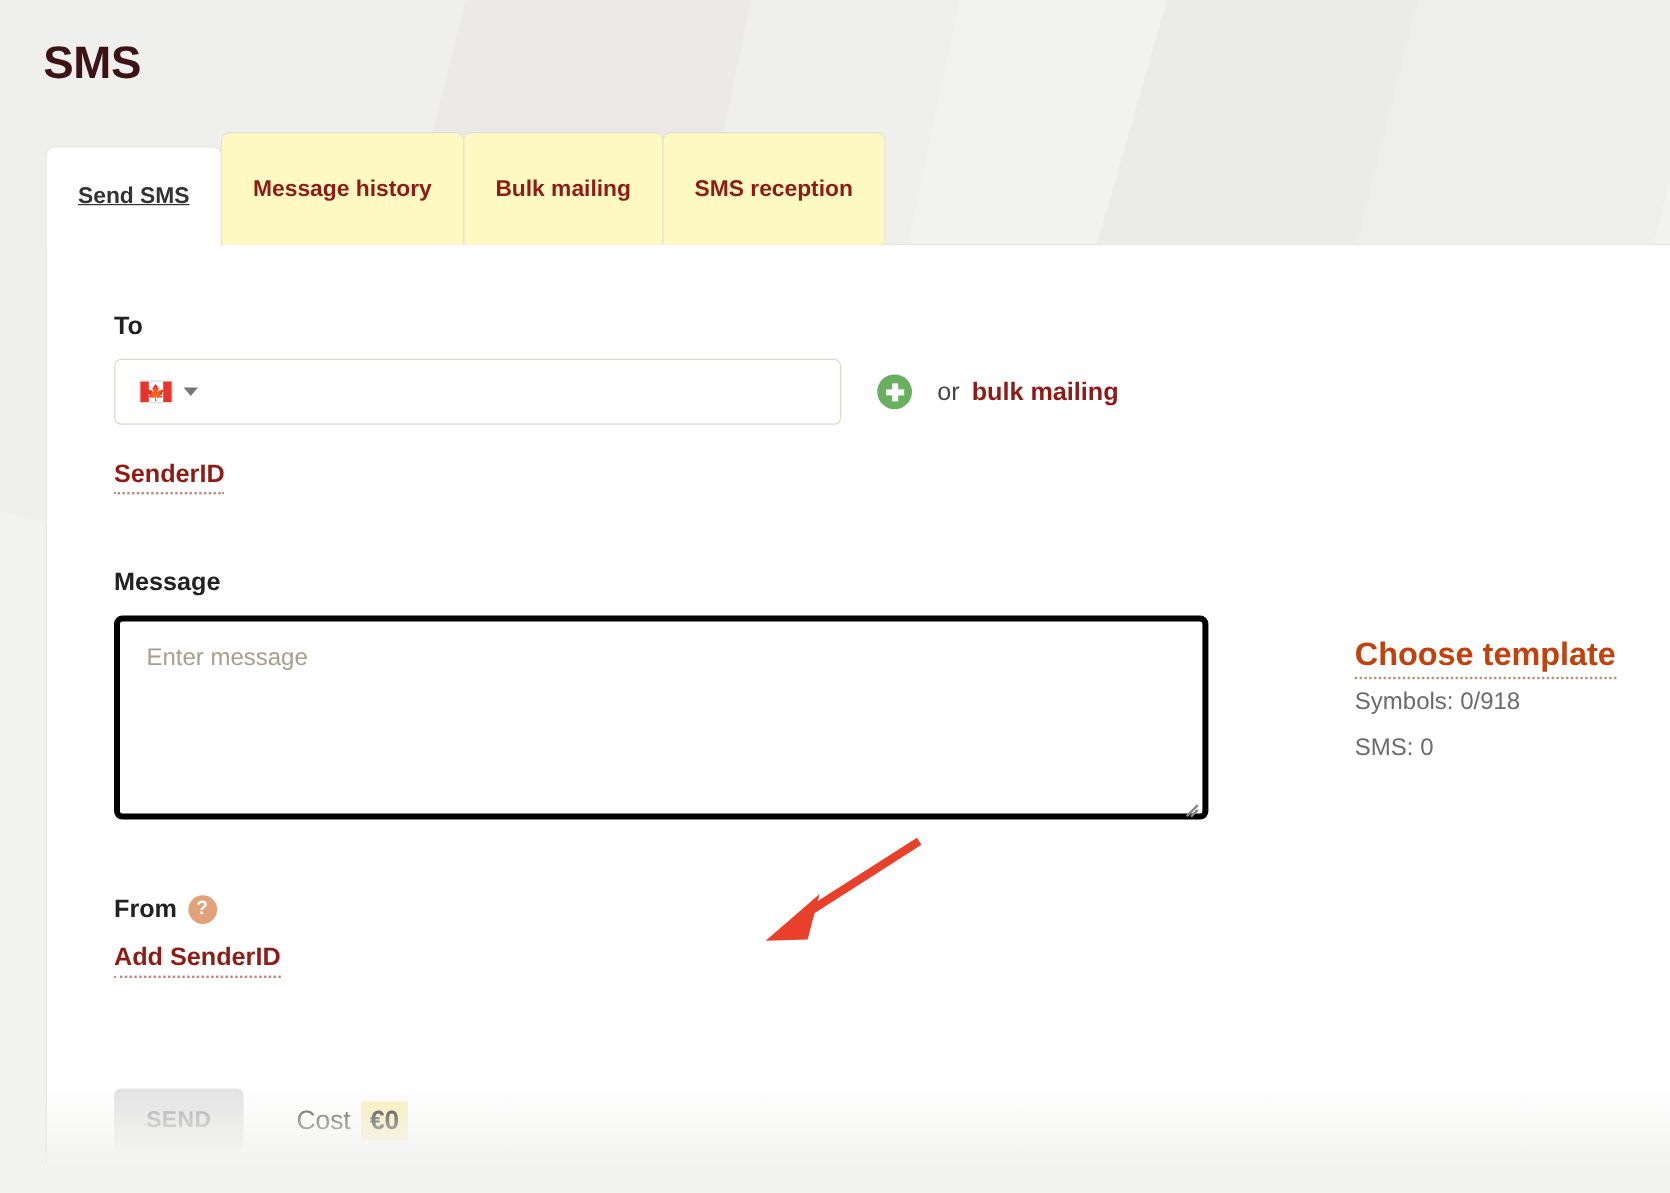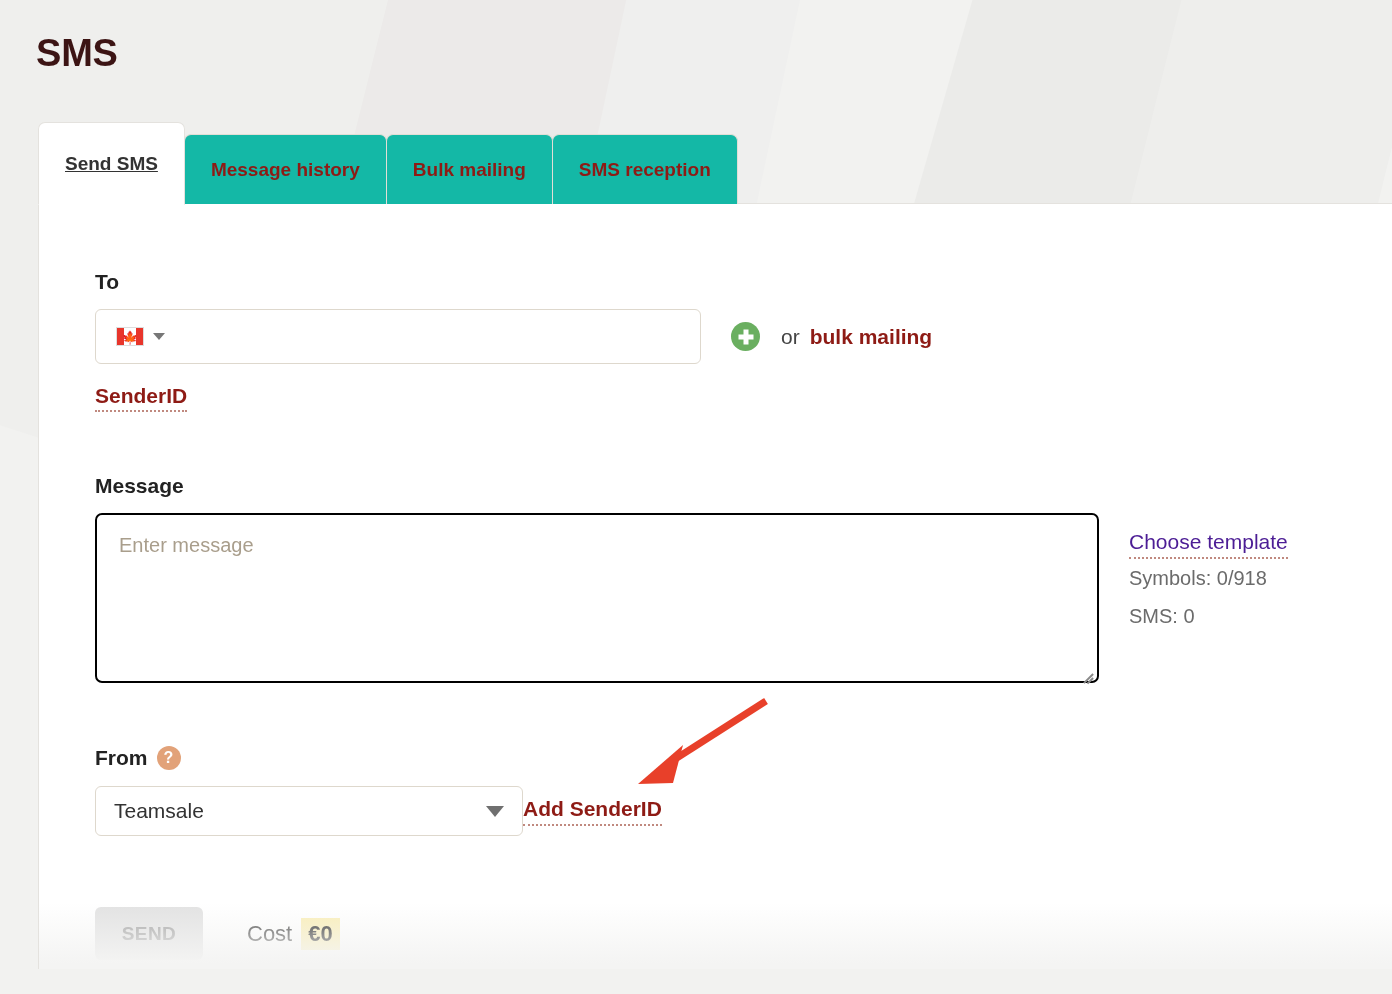--- a/index.html
+++ b/index.html
@@ -75,29 +75,29 @@
   .tab-strip {
     position: absolute;
     left: 38px;
     top: 122px;
     display: flex;
     align-items: flex-end;
     height: 82px;
     z-index: 3;
   }
   .tab {
-    height: 70px;
+    height: 94px;
     display: flex;
     align-items: center;
     justify-content: center;
     padding: 0 26px;
     font-size: 19px;
     font-weight: 700;
     color: #8e1b15;
-    background: #14b8a6;
+    background: #fef9c3;
     border: 1px solid #e2ded6;
     border-bottom: none;
     border-radius: 7px 7px 0 0;
     margin-right: -1px;
     cursor: pointer;
     white-space: nowrap;
   }
   .tab.active {
     background: #ffffff;
     color: #333333;
@@ -135,21 +135,21 @@
   
   .field-label {
     font-size: 21px;
     font-weight: 700;
     color: #222222;
     display: flex;
     align-items: center;
     gap: 9px;
   }
 
-  .row-to { position: absolute; left: 56px; top: 66px; }
+  .row-to { position: absolute; left: 56px; top: 56px; }
   .to-label { margin-bottom: 15px; }
   .to-controls { display: flex; align-items: center; }
 
   .phone-box {
     width: 606px;
     height: 55px;
     border: 1px solid #ded8cd;
     border-radius: 6px;
     background: #fff;
     display: flex;
@@ -243,23 +243,23 @@
     font-weight: 700;
     color: #8e1b15;
     border-bottom: 2px dotted #c0897f;
     padding-bottom: 2px;
     cursor: pointer;
   }
 
   .row-message { position: absolute; left: 56px; top: 270px; }
   .msg-label { margin-bottom: 15px; }
   .textarea-box {
-    width: 1004px;
+    width: 912px;
     height: 170px;
-    border: 2px solid #000000;
+    border: 5px solid #000000;
     border-radius: 7px;
     background: #ffffff;
     padding: 19px 22px;
     font-size: 20px;
     color: #a99e8c;
     position: relative;
     cursor: text;
   }
   .resize-grip {
     position: absolute;
@@ -277,23 +277,23 @@
   }
   .resize-grip i:nth-child(1) { width: 13px; bottom: 3px; }
   .resize-grip i:nth-child(2) { width: 8px; bottom: -1px; }
 
   .side-info {
     position: absolute;
     left: 1090px;
     top: 326px;
   }
   .choose-template {
-    font-size: 21px;
-    font-weight: 400;
-    color: #4c1d95;
+    font-size: 27px;
+    font-weight: 700;
+    color: #c2410c;
     border-bottom: 2px dotted #c0897f;
     padding-bottom: 3px;
     display: inline-block;
     cursor: pointer;
   }
   .counter {
     font-size: 20px;
     color: #6b6b6b;
     line-height: 38px;
   }
@@ -452,24 +452,20 @@
     <div class="counter">Symbols: 0/918</div>
     <div class="counter" style="margin-top:0">SMS: 0</div>
   </div>
 
   <div class="row-from">
     <div class="field-label from-label">
       <span>From</span>
       <span class="help-icon">?</span>
     </div>
     <div class="from-controls">
-      <div class="sender-select">
-        <span>Teamsale</span>
-        <span class="sel-caret"></span>
-      </div>
       <span class="add-sender">Add SenderID</span>
     </div>
   </div>
 
   <div class="row-send">
     <button class="send-btn">SEND</button>
     <span class="cost-wrap">
       <span>Cost</span>
       <span class="cost-value">€0</span>
     </span>

